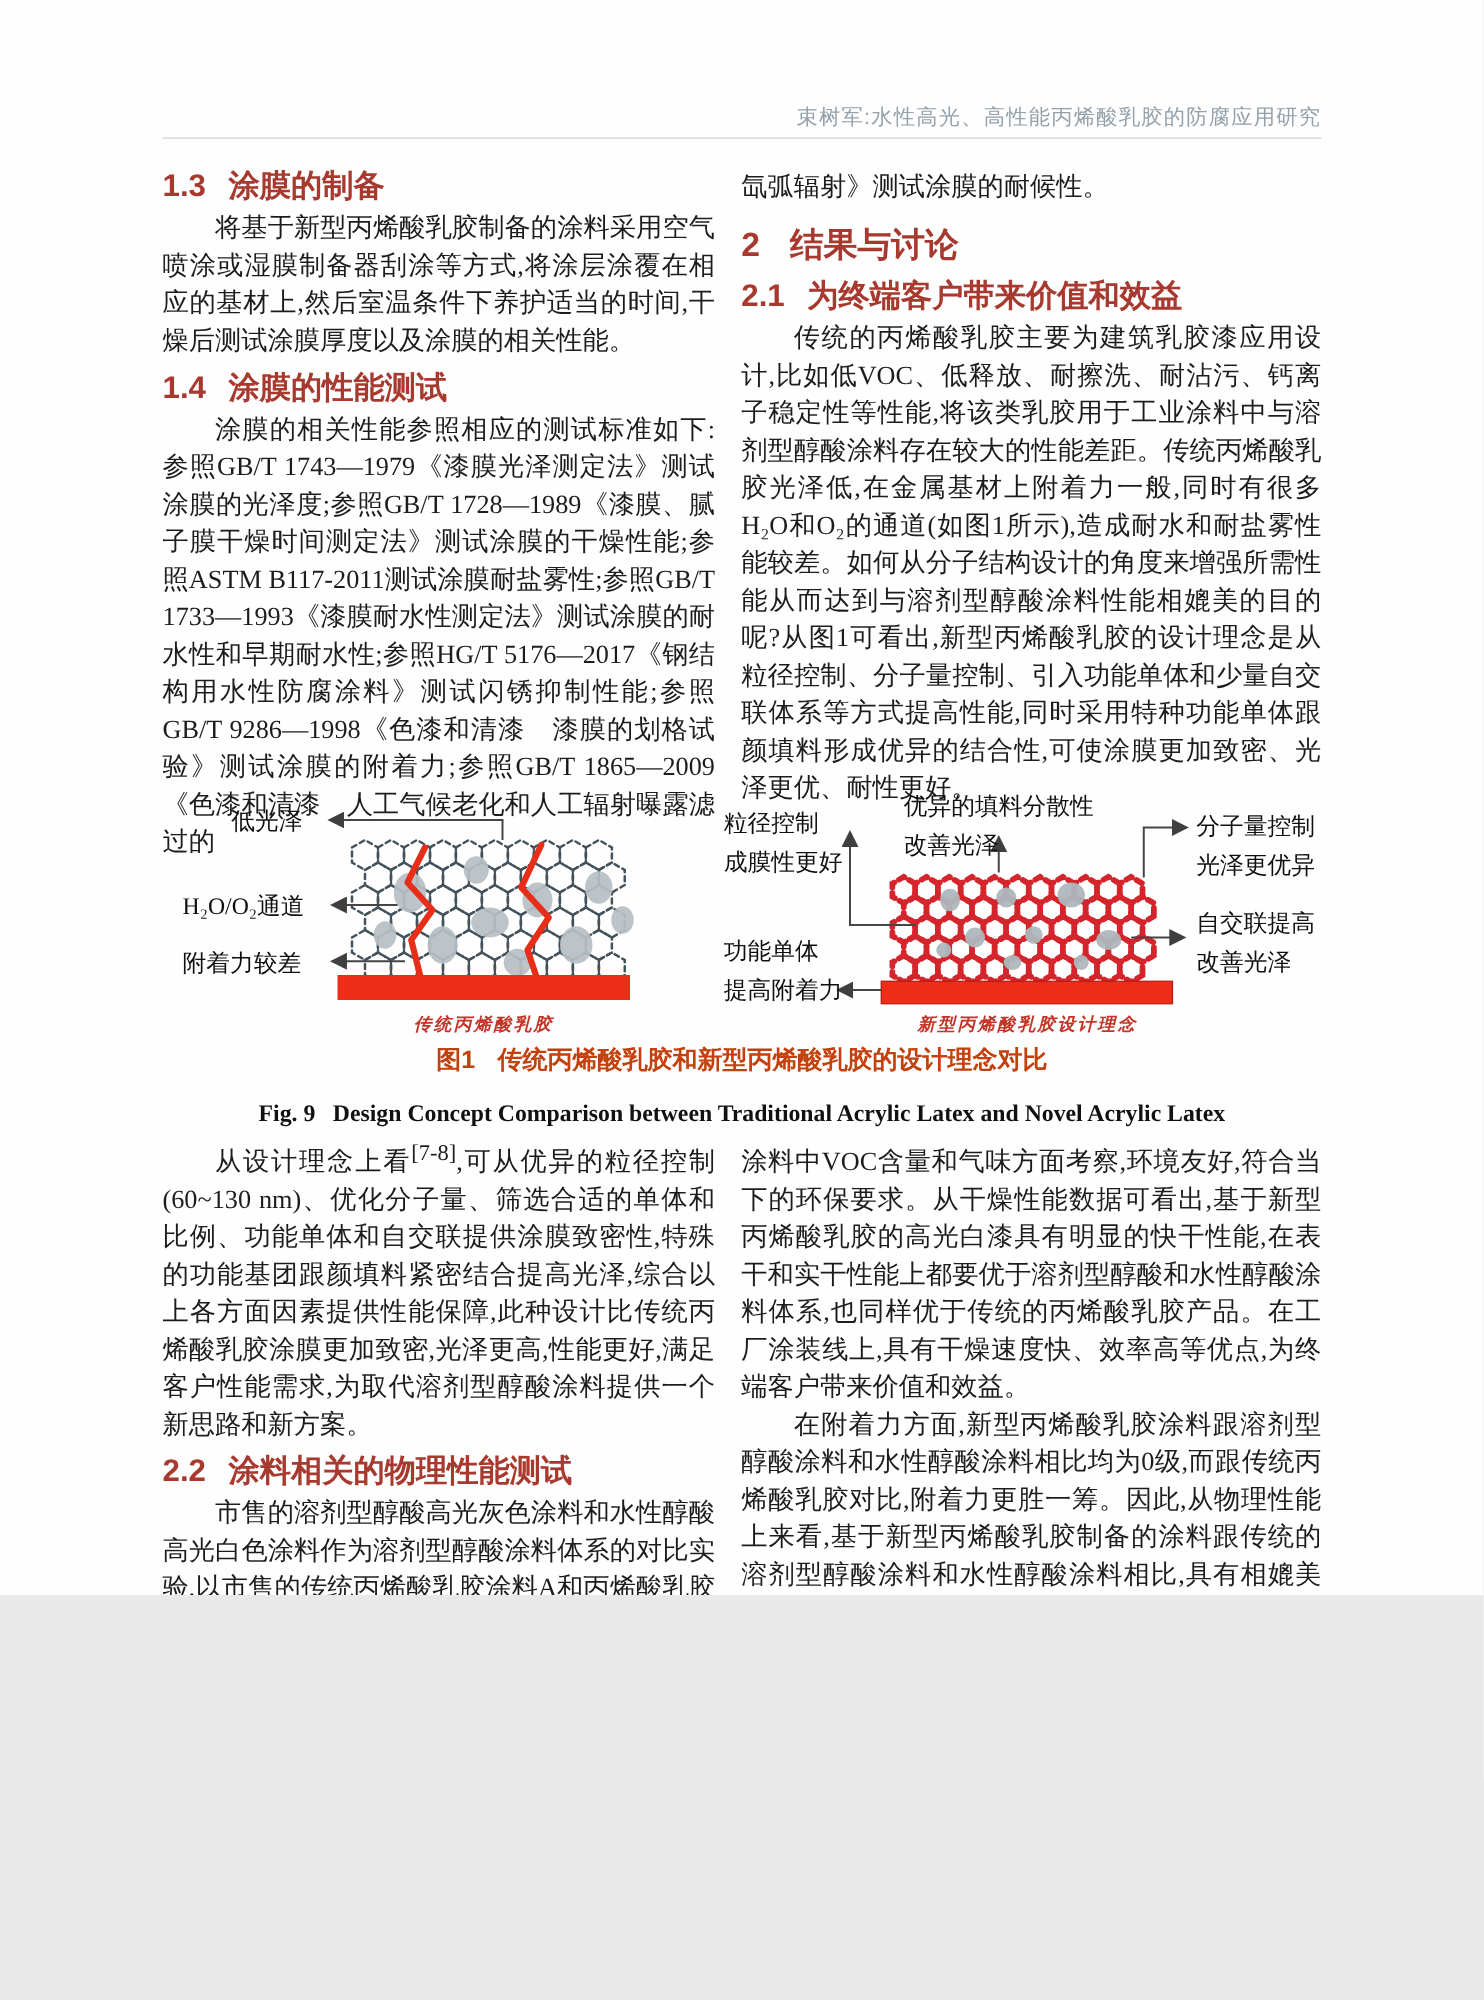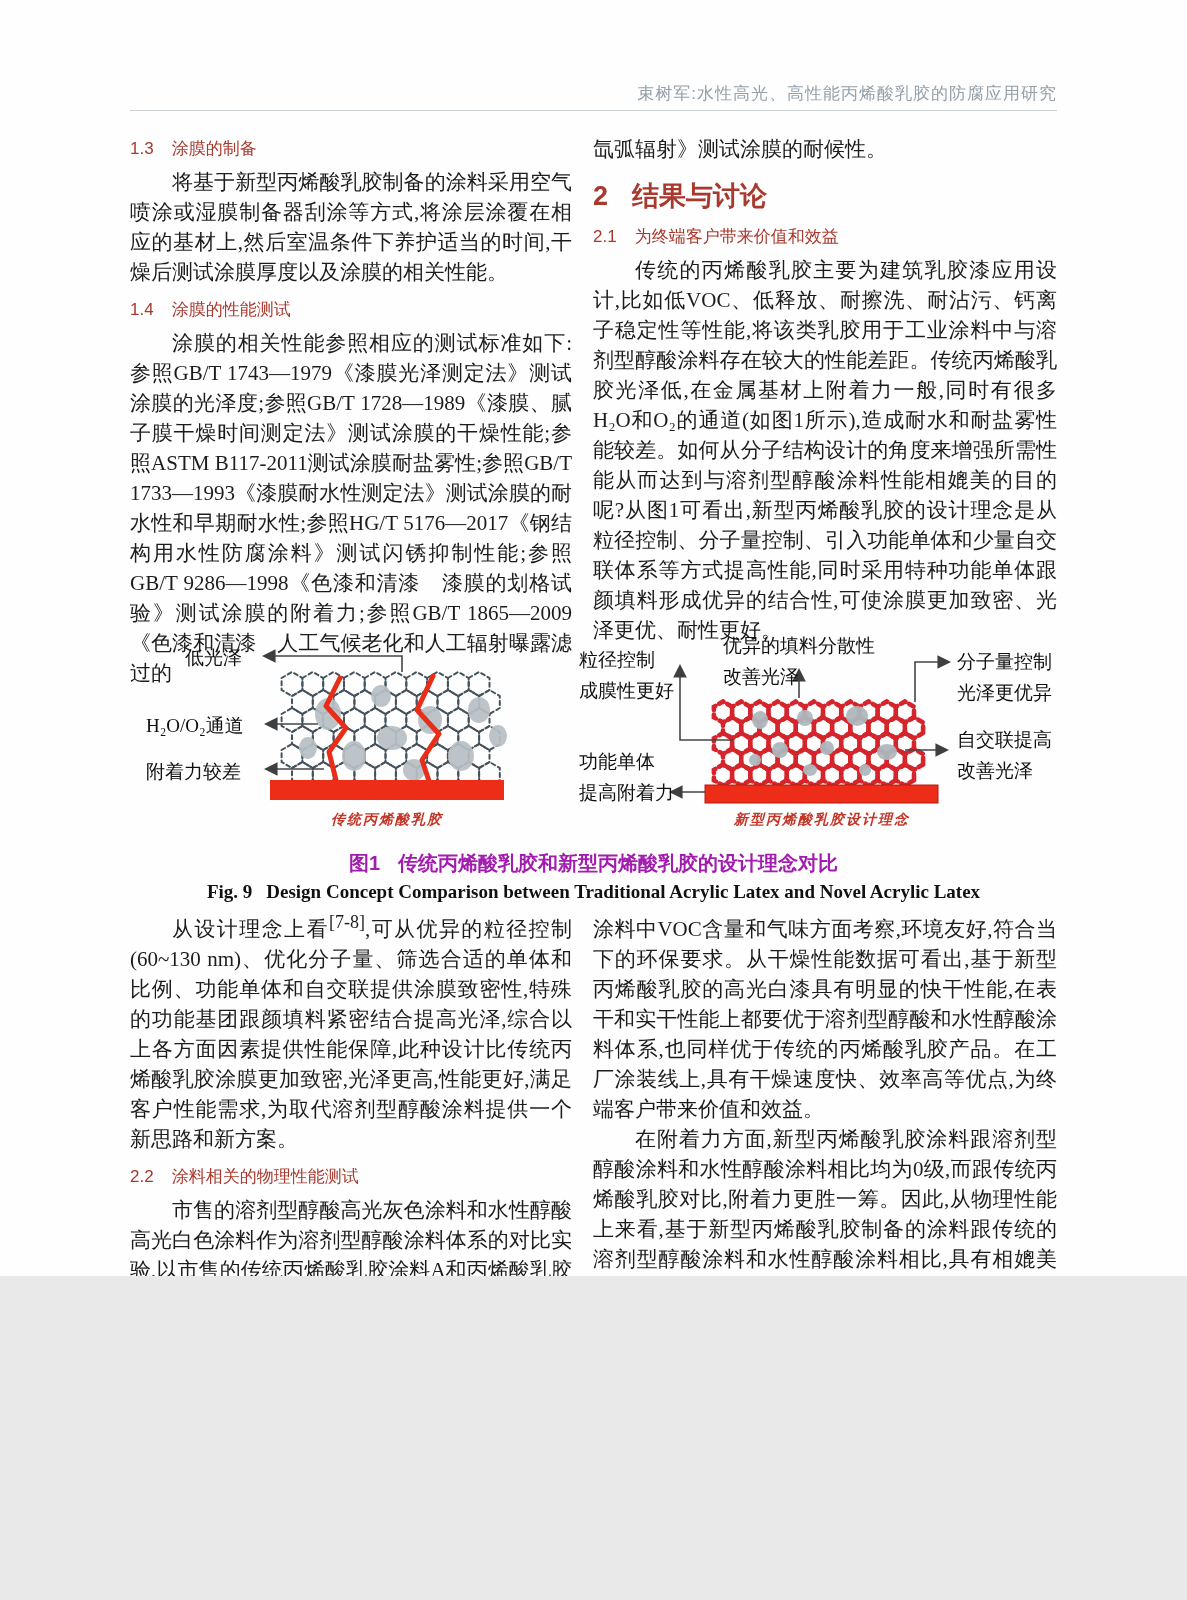--- a/index.html
+++ b/index.html
@@ -15,42 +15,42 @@
   .cols{position:absolute;left:130px;width:927px;display:flex;justify-content:space-between;}
   .cols.top{top:134px;}
   .cols.bottom{top:914px;}
   .col-l{width:442px;}
   .col-r{width:464px;}
 
   p.body{font-size:21px;line-height:30px;text-align:justify;margin:0;color:#1c1c1c;}
   p.indent{text-indent:2em;}
   sup.ref{font-size:18px;line-height:0;}
 
-  h3.sec{font-family:"Liberation Sans",sans-serif;font-size:17px;line-height:30px;font-weight:normal;
+  h3.sec{font-family:"Liberation Sans",sans-serif;font-size:25px;line-height:30px;font-weight:bold;
         color:#a8392e;margin:8px 0 3px 0;}
   h3.sec .num{margin-right:18px;}
   h2.chap{font-family:"Liberation Sans",sans-serif;font-size:27px;line-height:34px;font-weight:bold;
         color:#a8392e;margin:15px 0 9px 0;}
   h2.chap .num{margin-right:24px;}
   h4.subsec{font-size:21px;line-height:30px;font-weight:normal;margin:3px 0;}
   h4.subsec .num{font-family:"Liberation Sans",sans-serif;color:#a8392e;margin-right:16px;}
   h4.subsec .ttl{color:#1c1c1c;}
 
   
   .fig{position:absolute;top:618px;left:130px;width:927px;height:300px;}
   .diag{position:absolute;top:0;height:215px;}
   .diag-left{left:0;width:450px;}
   .diag-right{left:435px;width:500px;}
   .diag svg{position:absolute;left:0;top:0;}
   .fig-label{position:absolute;font-size:19px;line-height:31px;color:#101010;white-space:nowrap;}
   .diag-cap{position:absolute;top:193px;left:140px;width:234px;text-align:center;
         font-family:"DejaVu Serif",serif;font-style:italic;font-weight:bold;font-size:14px;
         letter-spacing:2px;color:#c23527;white-space:nowrap;}
-  .figcap-zh{position:absolute;top:232px;left:0;width:100%;text-align:center;
-        font-family:"Liberation Sans",sans-serif;font-weight:bold;font-size:20px;color:#a21caf;}
+  .figcap-zh{position:absolute;top:216px;left:0;width:100%;text-align:center;
+        font-family:"Liberation Sans",sans-serif;font-weight:bold;font-size:20px;color:#c2410c;}
   .figcap-zh .cap-label{margin-right:18px;}
   .figcap-en{position:absolute;top:263px;left:0;width:100%;text-align:center;
         font-family:"Liberation Serif",serif;font-weight:bold;font-size:19px;color:#111;}
   .figcap-en .cap-label{margin-right:14px;}
 
   
   .footer{position:absolute;top:1494px;left:130px;width:927px;display:flex;
         justify-content:flex-end;align-items:center;}
   .f-text{text-align:right;margin-right:10px;}
   .f-zh{font-family:"Liberation Sans",sans-serif;font-weight:bold;font-size:20px;

